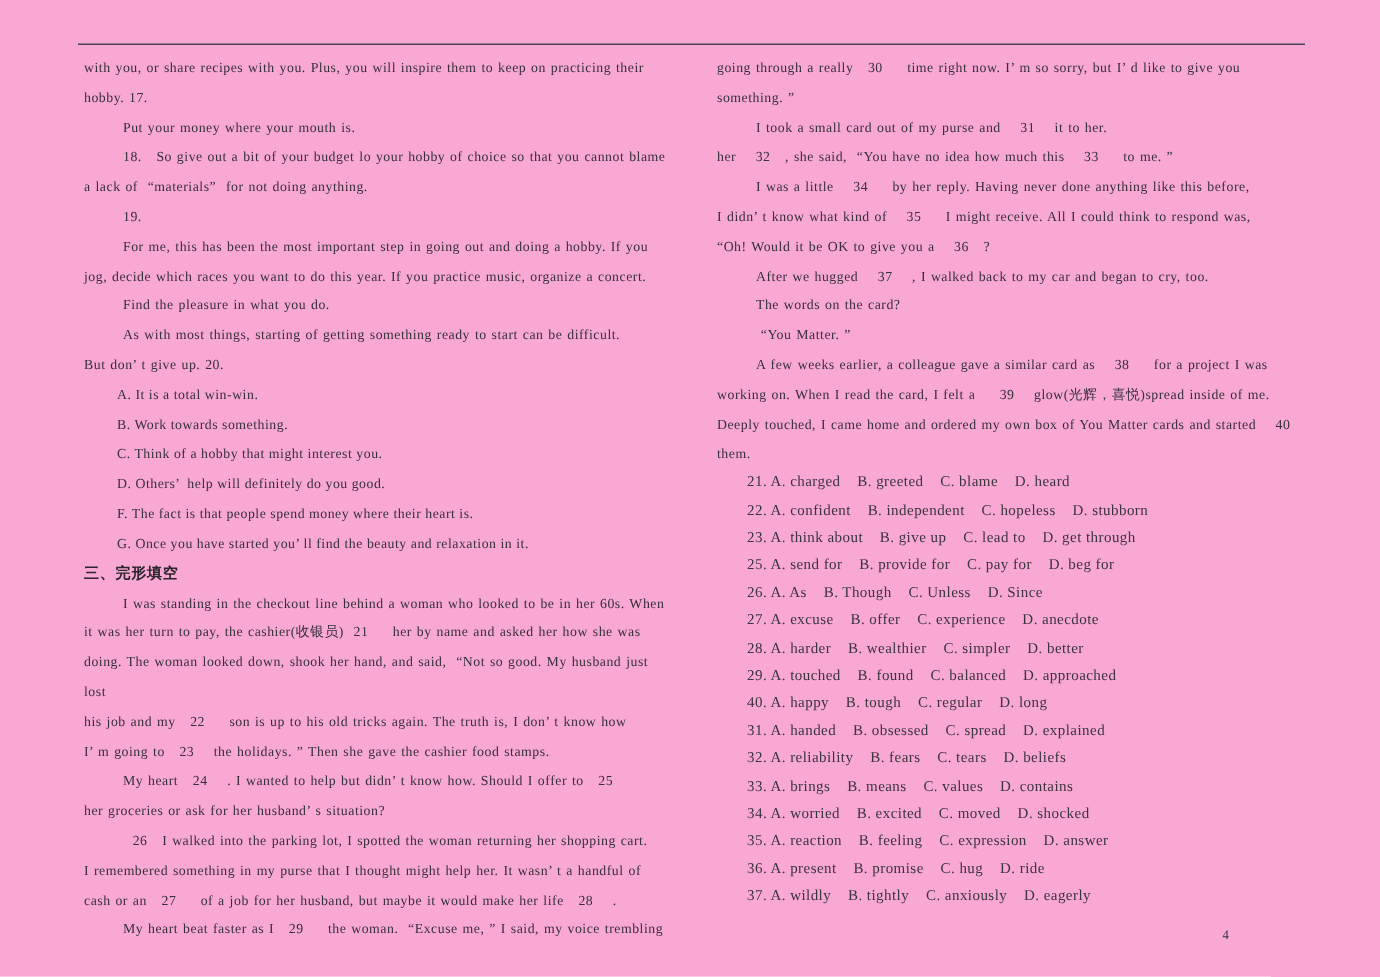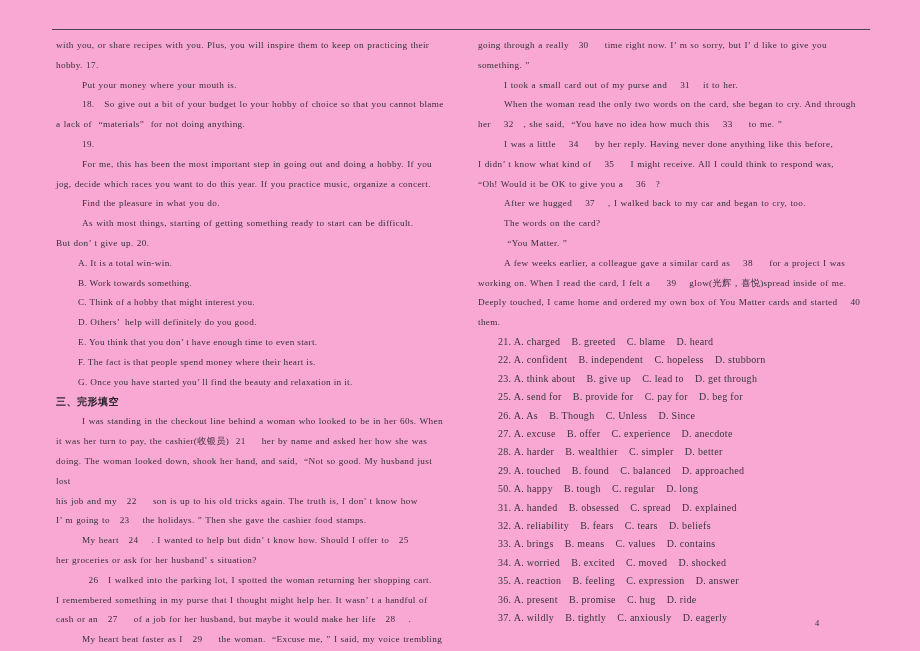--- a/index.html
+++ b/index.html
@@ -122,21 +122,20 @@
       <p class="line">        For me, this has been the most important step in going out and doing a hobby. If you</p>
       <p class="line">jog, decide which races you want to do this year. If you practice music, organize a concert.</p>
       <p class="line">        Find the pleasure in what you do.</p>
       <p class="line">        As with most things, starting of getting something ready to start can be difficult.</p>
       <p class="line">But don’ t give up. 20.  </p>
 
       <p class="opt">A. It is a total win-win.</p>
       <p class="opt">B. Work towards something.</p>
       <p class="opt">C. Think of a hobby that might interest you.</p>
       <p class="opt">D. Others’  help will definitely do you good.</p>
-      <p class="opt">E. You think that you don’ t have enough time to even start.</p>
       <p class="opt">F. The fact is that people spend money where their heart is.</p>
       <p class="opt">G. Once you have started you’ ll find the beauty and relaxation in it.</p>
 
       <h3 class="section-title">三、完形填空</h3>
 
       <p class="line">        I was standing in the checkout line behind a woman who looked to be in her 60s. When</p>
       <p class="line">it was her turn to pay, the cashier(收银员)  21     her by name and asked her how she was</p>
       <p class="line">doing. The woman looked down, shook her hand, and said,  “Not so good. My husband just lost</p>
       <p class="line">his job and my   22     son is up to his old tricks again. The truth is, I don’ t know how</p>
       <p class="line">I’ m going to   23    the holidays. ” Then she gave the cashier food stamps.</p>
@@ -146,42 +145,41 @@
       <p class="line">I remembered something in my purse that I thought might help her. It wasn’ t a handful of</p>
       <p class="line">cash or an   27     of a job for her husband, but maybe it would make her life   28    .</p>
       <p class="line">        My heart beat faster as I   29     the woman.  “Excuse me, ” I said, my voice trembling</p>
 
     </div>
 
     <div class="col col-right">
       <p class="line">going through a really   30     time right now. I’ m so sorry, but I’ d like to give you</p>
       <p class="line">something. ”</p>
       <p class="line">        I took a small card out of my purse and    31    it to her.</p>
-      <p class="line">        When the woman read the only two words on the card, she began to cry. And through</p>
       <p class="line">her    32   , she said,  “You have no idea how much this    33     to me. ”</p>
       <p class="line">        I was a little    34     by her reply. Having never done anything like this before,</p>
       <p class="line">I didn’ t know what kind of    35     I might receive. All I could think to respond was,</p>
       <p class="line">“Oh! Would it be OK to give you a    36   ?</p>
       <p class="line">        After we hugged    37    , I walked back to my car and began to cry, too.</p>
       <p class="line">        The words on the card?</p>
       <p class="line">         “You Matter. ”</p>
       <p class="line">        A few weeks earlier, a colleague gave a similar card as    38     for a project I was</p>
       <p class="line">working on. When I read the card, I felt a     39    glow(光辉，喜悦)spread inside of me.</p>
       <p class="line">Deeply touched, I came home and ordered my own box of You Matter cards and started    40   </p>
       <p class="line">them.</p>
 
       <p class="choice-line">21. A. charged    B. greeted    C. blame    D. heard</p>
       <p class="choice-line">22. A. confident    B. independent    C. hopeless    D. stubborn</p>
       <p class="choice-line">23. A. think about    B. give up    C. lead to    D. get through</p>
       <p class="choice-line">25. A. send for    B. provide for    C. pay for    D. beg for</p>
       <p class="choice-line">26. A. As    B. Though    C. Unless    D. Since</p>
       <p class="choice-line">27. A. excuse    B. offer    C. experience    D. anecdote</p>
       <p class="choice-line">28. A. harder    B. wealthier    C. simpler    D. better</p>
       <p class="choice-line">29. A. touched    B. found    C. balanced    D. approached</p>
-      <p class="choice-line">50. A. happy    B. tough    C. regular    D. long</p>
+      <p class="choice-line">40. A. happy    B. tough    C. regular    D. long</p>
       <p class="choice-line">31. A. handed    B. obsessed    C. spread    D. explained</p>
       <p class="choice-line">32. A. reliability    B. fears    C. tears    D. beliefs</p>
       <p class="choice-line">33. A. brings    B. means    C. values    D. contains</p>
       <p class="choice-line">34. A. worried    B. excited    C. moved    D. shocked</p>
       <p class="choice-line">35. A. reaction    B. feeling    C. expression    D. answer</p>
       <p class="choice-line">36. A. present    B. promise    C. hug    D. ride</p>
       <p class="choice-line">37. A. wildly    B. tightly    C. anxiously    D. eagerly</p>
     </div>
 
   </div>

